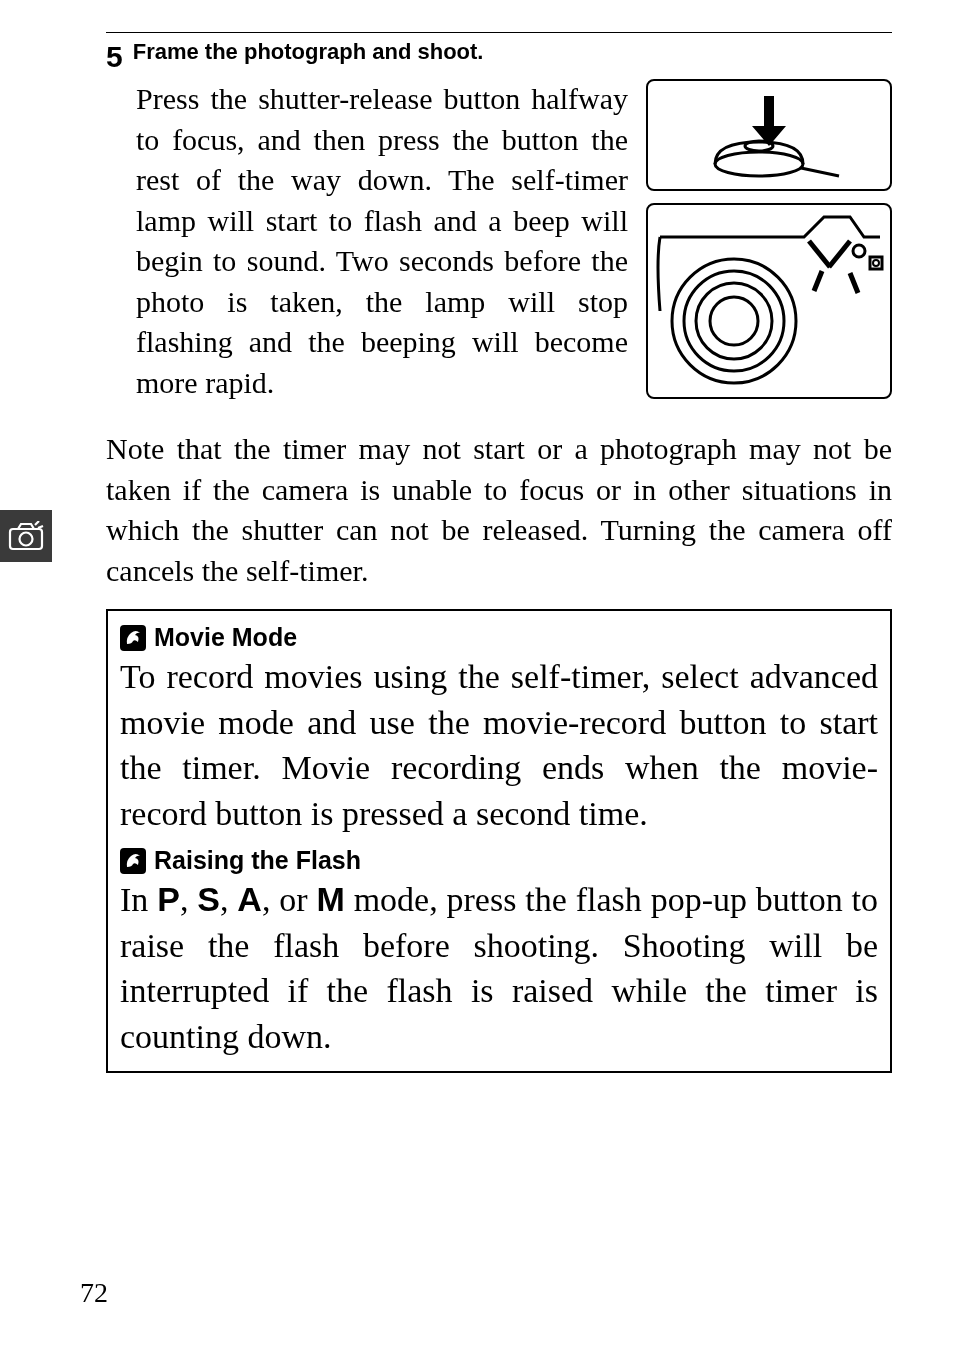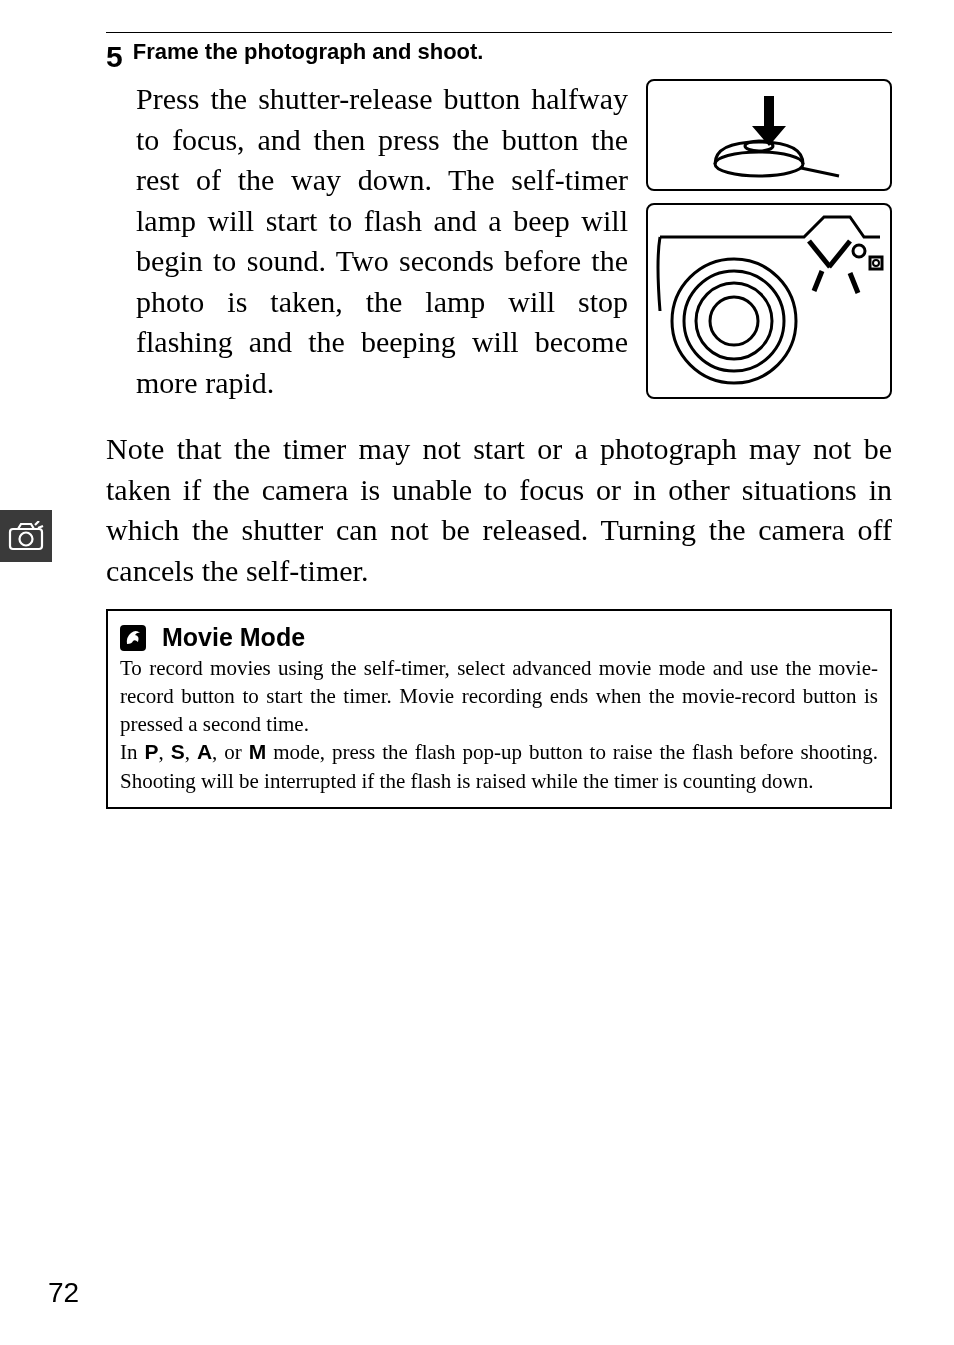--- a/index.html
+++ b/index.html
@@ -82,55 +82,55 @@
   }
   .tab-icon svg { display: block; }
   .info-box {
     margin-top: 18px;
     border: 2px solid #000;
     padding: 2px 12px 12px 12px;
   }
   .info-sec-head {
     display: flex;
     align-items: center;
-    gap: 16px;
+    gap: 8px;
     margin-top: 10px;
     margin-bottom: 2px;
   }
   .head-pill {
     background: #000;
     color: #fff;
     width: 26px;
     height: 26px;
     border-radius: 4px;
     display: flex;
     align-items: center;
     justify-content: center;
   }
   .head-pill svg { display: block; }
   .info-title {
     font-family: Arial, Helvetica, sans-serif;
     font-weight: 700;
     font-size: 25px;
   }
   .info-body {
-    font-size: 21px;
+    font-size: 34px;
     line-height: 1.34;
     text-align: justify;
   }
   .mode-letter {
     font-family: Arial, Helvetica, sans-serif;
     font-weight: 700;
   }
   .page-num {
     position: absolute;
-    left: 48px;
+    left: 80px;
     bottom: 36px;
     font-size: 28px;
-    font-family: Liberation Sans, sans-serif;
+    font-family: Liberation Serif, serif;
   }
 </style>
 </head>
 <body>
 
 <div class="top-rule"></div>
 
 <div class="step-row">
   <div class="step-num">5</div>
   <div class="step-head">Frame the photograph and shoot.</div>
@@ -185,18 +185,26 @@
   <div class="info-sec-head">
     <div class="head-pill">
       <svg width="18" height="18" viewBox="0 0 18 18">
           <path d="M3 15 Q2 8 7 4 Q12 0 16 4 Q13 3 11 6 Q16 7 14 13 Q11 10 9 12 Q8 15 3 15 Z" fill="#fff"></path>
         </svg>
     </div>
     <div class="info-title">Movie Mode</div>
   </div>
   <div class="info-body">To record movies using the self-timer, select advanced movie mode and use the movie-record button to start the timer. Movie recording ends when the movie-record button is pressed a second time.</div>
 
+  <div class="info-sec-head">
+    <div class="head-pill">
+      <svg width="18" height="18" viewBox="0 0 18 18">
+          <path d="M3 15 Q2 8 7 4 Q12 0 16 4 Q13 3 11 6 Q16 7 14 13 Q11 10 9 12 Q8 15 3 15 Z" fill="#fff"></path>
+        </svg>
+    </div>
+    <div class="info-title">Raising the Flash</div>
+  </div>
   <div class="info-body"><span>In </span><span class="mode-letter">P</span><span>, </span><span class="mode-letter">S</span><span>, </span><span class="mode-letter">A</span><span>, or </span><span class="mode-letter">M</span><span> mode, press the flash pop-up button to raise the flash before shooting. Shooting will be interrupted if the flash is raised while the timer is counting down.</span></div>
 
 
 </div>
 
 <div class="page-num">72</div>
 
 </body></html>

